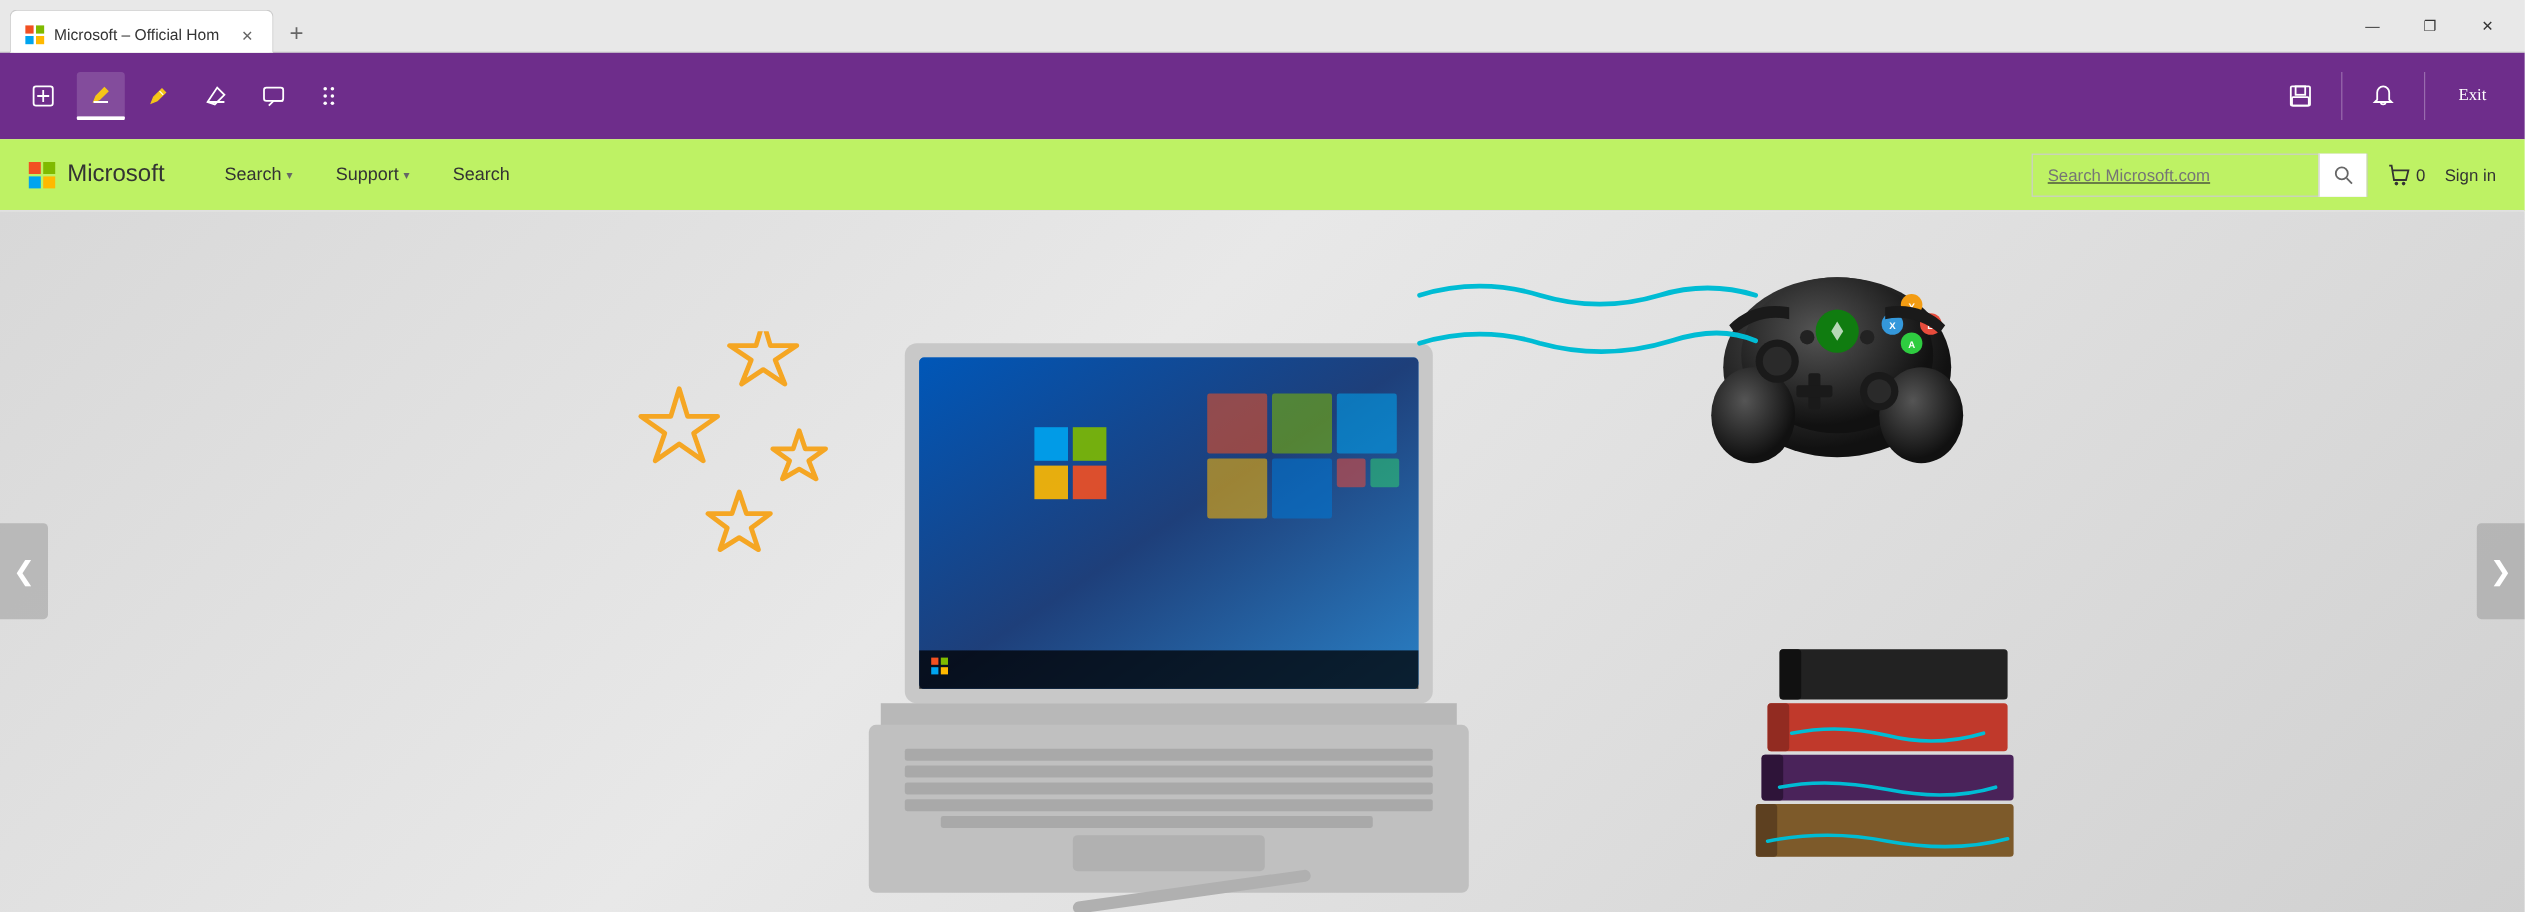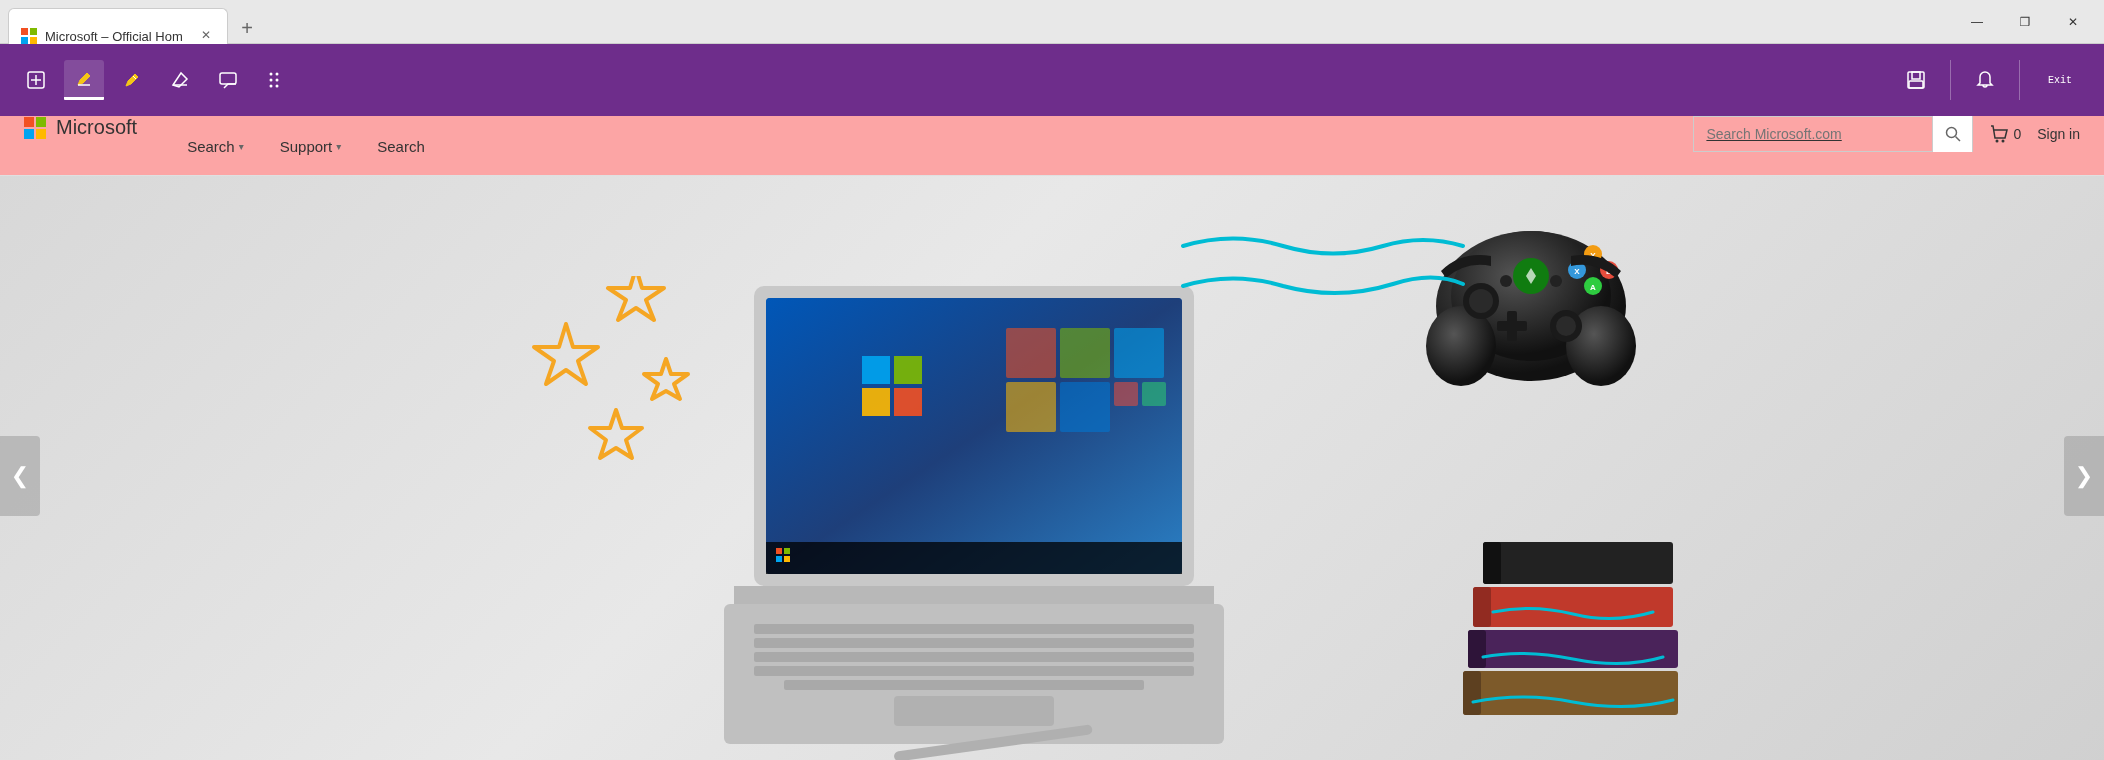--- a/index.html
+++ b/index.html
@@ -18,26 +18,26 @@
       padding: 0 8px;
       border-bottom: 1px solid #ccc;
     }
     .tab-bar {
       display: flex;
       align-items: flex-end;
       height: 44px;
     }
     .tab-active {
       display: flex;
-      align-items: flex-end;
+      align-items: flex-start;
       background: #fff;
       border: 1px solid #ccc;
       border-bottom: none;
       border-radius: 6px 6px 0 0;
-      padding: 0 12px;
+      padding: 12px 12px;
       height: 36px;
       min-width: 220px;
       font-size: 13px;
       color: #333;
       gap: 8px;
     }
     .tab-favicon {
       width: 16px;
       height: 16px;
       display: flex;
@@ -129,32 +129,32 @@
       align-items: center;
       justify-content: center;
       cursor: pointer;
       font-size: 18px;
       color: #fff;
     }
     .exit-btn {
       background: none;
       border: none;
       color: #fff;
-      font-size: 10px;
+      font-size: 14px;
       cursor: pointer;
       padding: 8px 16px;
-      font-family: Liberation Mono, monospace;
+      font-family: Liberation Serif, serif;
     }
 
     
     .ms-nav {
-      background: #fca5a5;
+      background: #bef264;
       height: 60px;
       display: flex;
-      align-items: flex-start;
+      align-items: center;
       padding: 0 24px;
       border-bottom: 1px solid #e0e0e0;
       gap: 0;
     }
     .ms-logo {
       display: flex;
       align-items: center;
       gap: 10px;
       margin-right: 32px;
       text-decoration: none;

